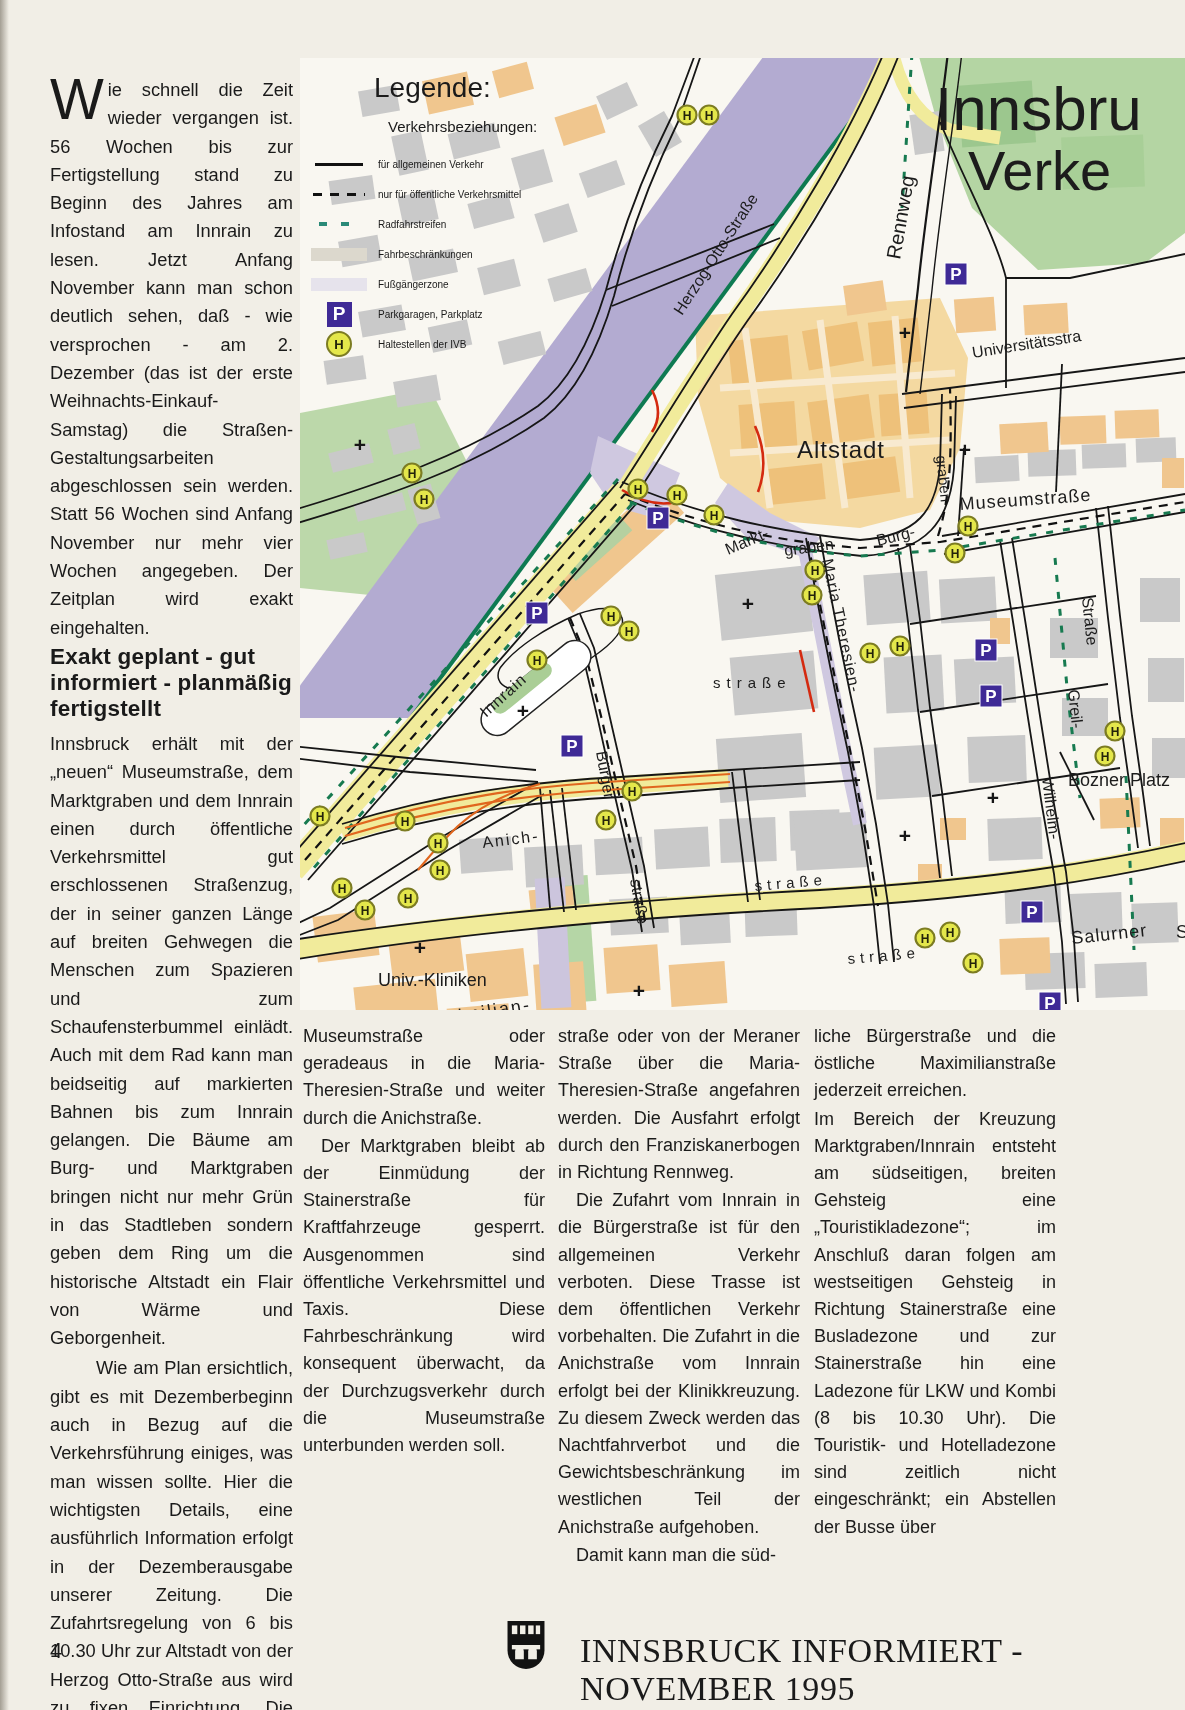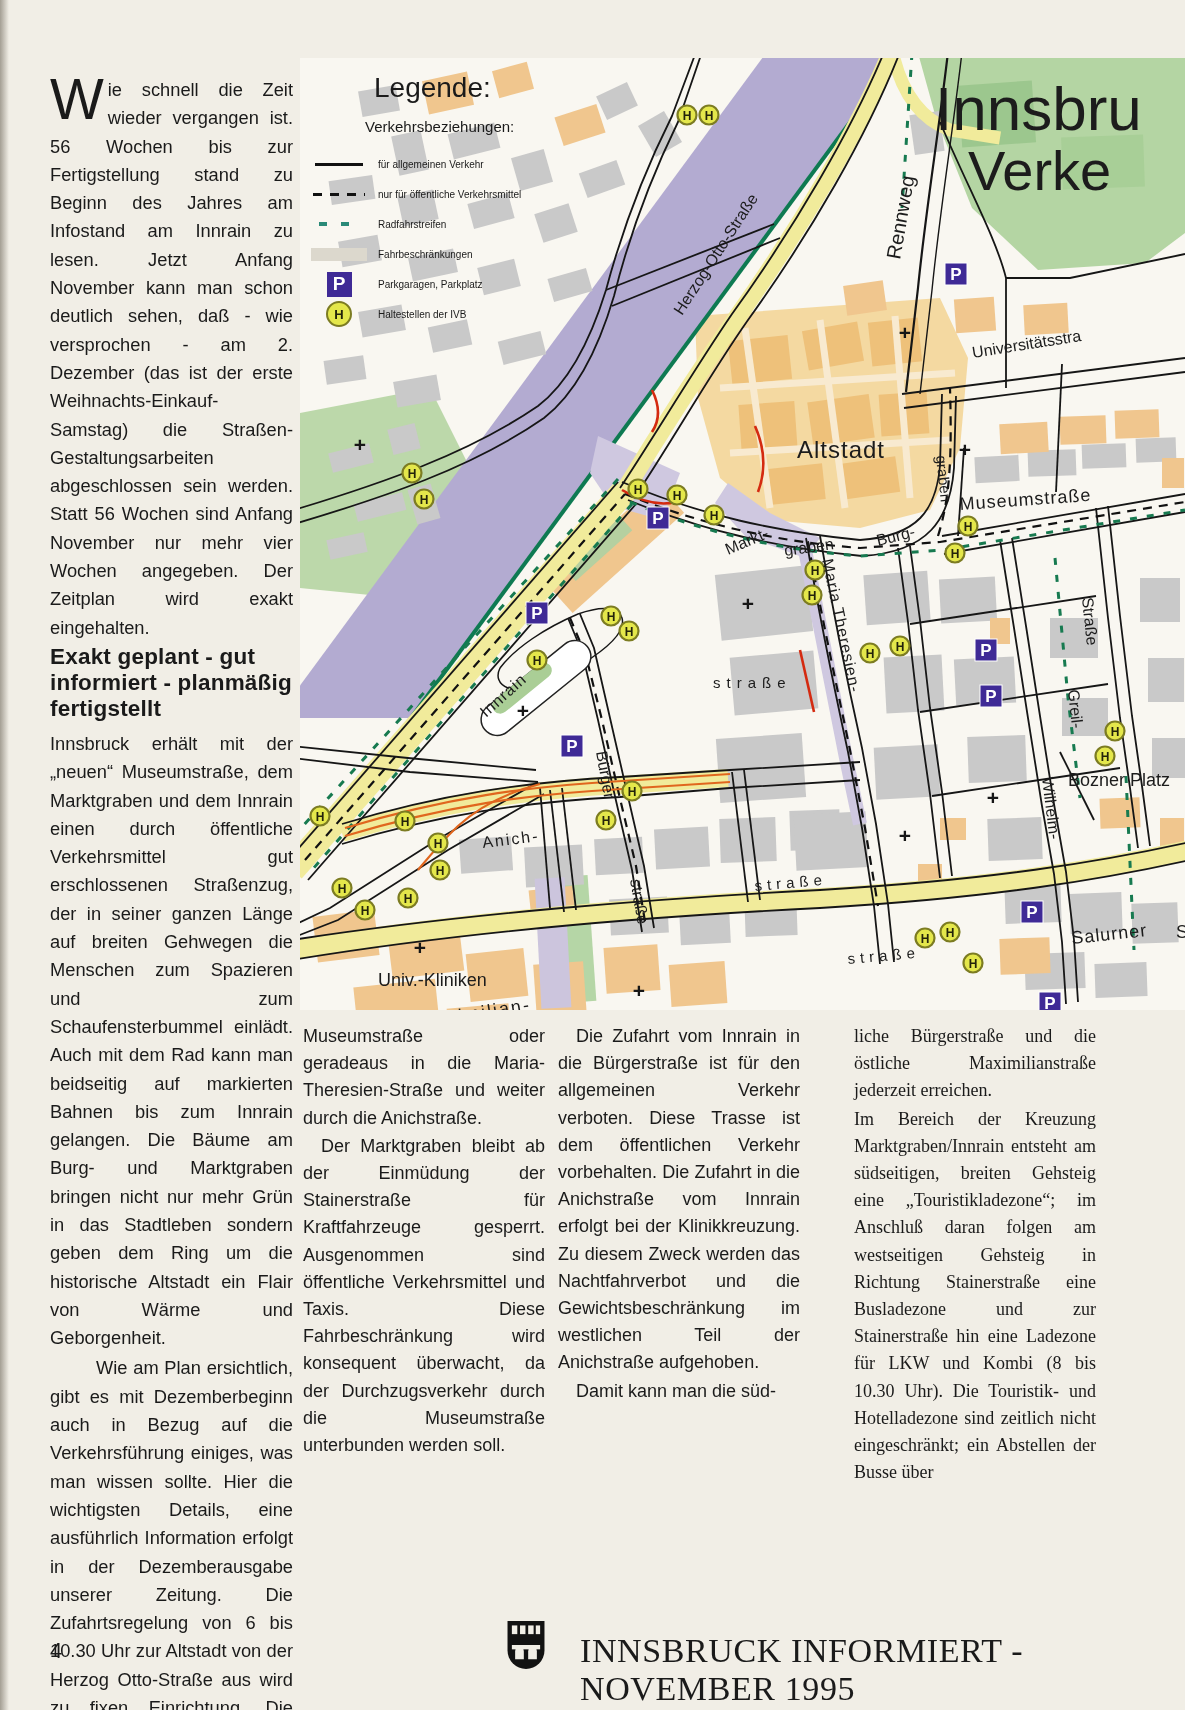--- a/index.html
+++ b/index.html
@@ -21,30 +21,30 @@
        background:#f9f7f1;}
   .map svg{display:block;}
   .mlabel{fill:#1c1c1c;}
   
   .bcol{position:absolute;top:1022px;width:244px;text-align:justify;
        font-size:18px;line-height:27.2px;}
   .bcol p{margin:1px;}
   .bcol .indent{text-indent:18px;}
   .bcol-heading{font-weight:bold;font-size:20.5px;line-height:24px;text-align:left;
        margin:14px 0 8px 0;letter-spacing:.2px;}
-  #bcol1{left:302px;} #bcol2{left:557px;} #bcol3{left:853px;font-family:Liberation Serif, serif;}
+  #bcol1{left:302px;} #bcol2{left:557px;} #bcol3{left:813px;}
   
   .page-num{position:absolute;left:50px;top:1638px;font-size:22px;}
   .crest{position:absolute;left:506px;top:1620px;width:40px;height:50px;}
   .footer-title{position:absolute;left:580px;top:1632px;
        font-family:"Liberation Serif",serif;font-size:34px;letter-spacing:.6px;}
   
   .legend{position:absolute;left:8px;top:14px;width:272px;}
   .legend-title{font-size:28px;margin:0 0 14px 66px;}
-  .legend-sub{font-size:15px;margin:0 0 14px 57px;}
+  .legend-sub{font-size:15px;margin:0 0 14px 80px;}
   .lrow{display:flex;align-items:center;height:30px;}
   .lsym{width:62px;display:flex;justify-content:center;align-items:center;flex:none;}
   .llab{font-size:10px;padding-left:8px;white-space:nowrap;}
   .sym-solid{width:48px;height:3px;background:#111;}
   .sym-dashb{width:52px;height:3px;
      background:repeating-linear-gradient(to right,#111 0 9px,transparent 9px 17px);}
   .sym-dashg{width:40px;height:4px;
      background:repeating-linear-gradient(to right,#2a8a78 0 8px,transparent 8px 22px);}
   .sym-bandgray{width:56px;height:13px;background:#dcd8cd;}
   .sym-bandpale{width:56px;height:13px;background:#e6e3ec;}
@@ -510,38 +510,45 @@
       <span class="llab">Radfahrstreifen</span>
     </div>
     <div class="lrow">
       <span class="lsym">
           <span class="sym-bandgray"></span>
         </span>
       <span class="llab">Fahrbeschränkungen</span>
     </div>
     <div class="lrow">
       <span class="lsym">
+          <span class="sym-bandpale"></span>
+        </span>
+      <span class="llab">Fußgängerzone</span>
+    </div>
+    <div class="lrow">
+      <span class="lsym">
           <span class="sym-p">P</span>
         </span>
       <span class="llab">Parkgaragen, Parkplatz</span>
     </div>
     <div class="lrow">
       <span class="lsym">
           <span class="sym-h">H</span>
         </span>
       <span class="llab">Haltestellen der IVB</span>
     </div>
   </div>
 </div>
 
 <div class="bcol" id="bcol1">
   <p>Museumstraße oder geradeaus in die Maria-Theresien-Straße und weiter durch die Anichstraße.</p>
   <p class="indent">Der Marktgraben bleibt ab der Einmüdung der Stainerstraße für Kraftfahrzeuge gesperrt. Ausgenommen sind öffentliche Verkehrsmittel und Taxis. Diese Fahrbeschränkung wird konsequent überwacht, da der Durchzugsverkehr durch die Museumstraße unterbunden werden soll.</p>
 </div>
 <div class="bcol" id="bcol2">
+  <p>straße oder von der Meraner Straße über die Maria-Theresien-Straße angefahren werden. Die Ausfahrt erfolgt durch den Franziskanerbogen in Richtung Rennweg.</p>
   <p class="indent">Die Zufahrt vom Innrain in die Bürgerstraße ist für den allgemeinen Verkehr verboten. Diese Trasse ist dem öffentlichen Verkehr vorbehalten. Die Zufahrt in die Anichstraße vom Innrain erfolgt bei der Klinikkreuzung. Zu diesem Zweck werden das Nachtfahrverbot und die Gewichtsbeschränkung im westlichen Teil der Anichstraße aufgehoben.</p>
   <p class="indent">Damit kann man die süd-</p>
 </div>
 <div class="bcol" id="bcol3">
   <p>liche Bürgerstraße und die östliche Maximilianstraße jederzeit erreichen.</p>
   <p>Im Bereich der Kreuzung Marktgraben/Innrain entsteht am südseitigen, breiten Gehsteig eine „Touristikladezone“; im Anschluß daran folgen am westseitigen Gehsteig in Richtung Stainerstraße eine Busladezone und zur Stainerstraße hin eine Ladezone für LKW und Kombi (8 bis 10.30 Uhr). Die Touristik- und Hotelladezone sind zeitlich nicht eingeschränkt; ein Abstellen der Busse über</p>
 </div>
 
 <div class="page-num">4</div>
 <svg class="crest" viewBox="0 0 36 46">

